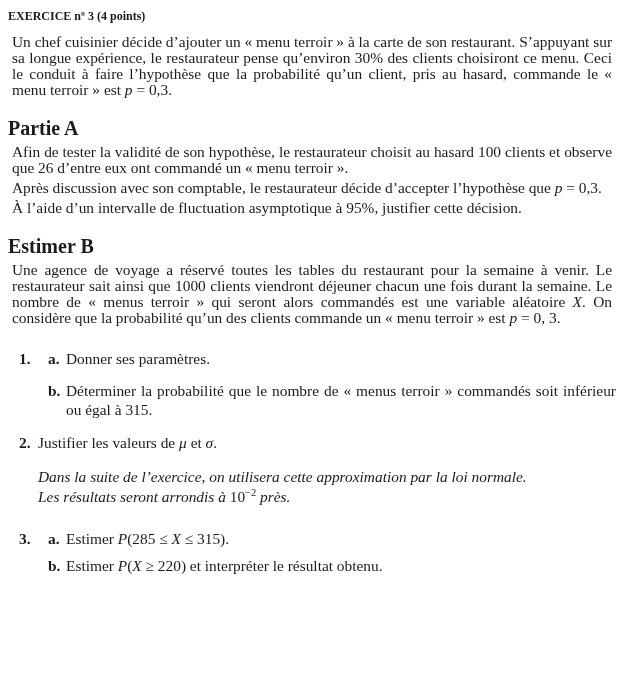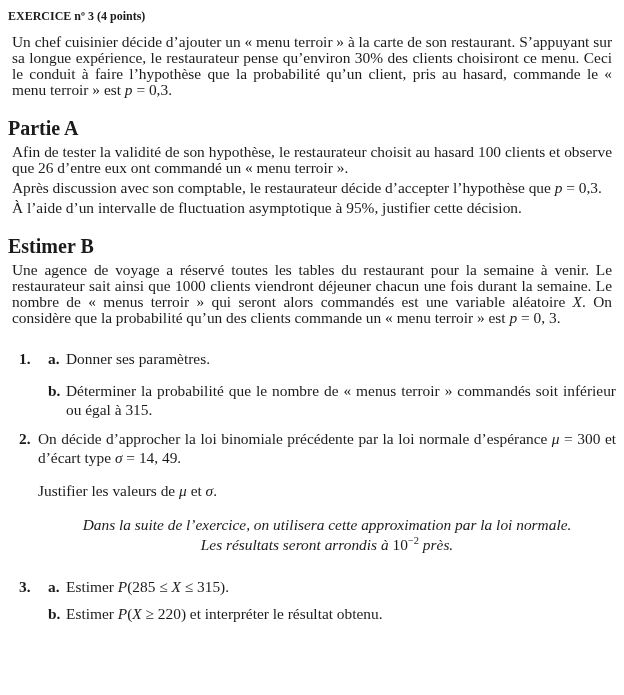--- a/index.html
+++ b/index.html
@@ -72,21 +72,21 @@
   .justify-para {
     margin: 14px 0 0 0;
     text-align: left;
     line-height: 19px;
   }
   .note {
     margin-top: 15px;
   }
   .note .note-line {
     line-height: 20px;
-    text-align: center;
+    text-align: left;
   }
   .math {
     font-style: italic;
   }
   .textit {
     font-style: italic;
   }
   .sup {
     font-size: 68%;
     vertical-align: super;
@@ -119,21 +119,20 @@
         <p class="qtext"><span>Donner ses paramètres.</span></p>
       </div>
       <div class="sub">
         <span class="subnum">b.</span>
         <p class="qtext"><span>Déterminer la probabilité que le nombre de « menus terroir » commandés soit inférieur ou égal à 315.</span></p>
       </div>
     </div>
 
     <div class="qitem q2">
       <span class="qnum">2.</span>
-      <p class="qtext"><span>On décide d’approcher la loi binomiale précédente par la loi normale d’espérance </span><span class="math">μ</span><span> = 300 et d’écart type </span><span class="math">σ</span><span> = 14, 49.</span></p>
       <p class="justify-para"><span>Justifier les valeurs de </span><span class="math">μ</span><span> et </span><span class="math">σ</span><span>.</span></p>
       <div class="note">
         <div class="note-line"><span class="textit">Dans la suite de l’exercice, on utilisera cette approximation par la loi normale.</span></div>
         <div class="note-line"><span class="textit">Les résultats seront arrondis à </span><span>10</span><span class="sup">−2</span><span class="textit"> près.</span></div>
       </div>
     </div>
 
     <div class="qitem q3">
       <span class="qnum">3.</span>
       <div class="sub">

